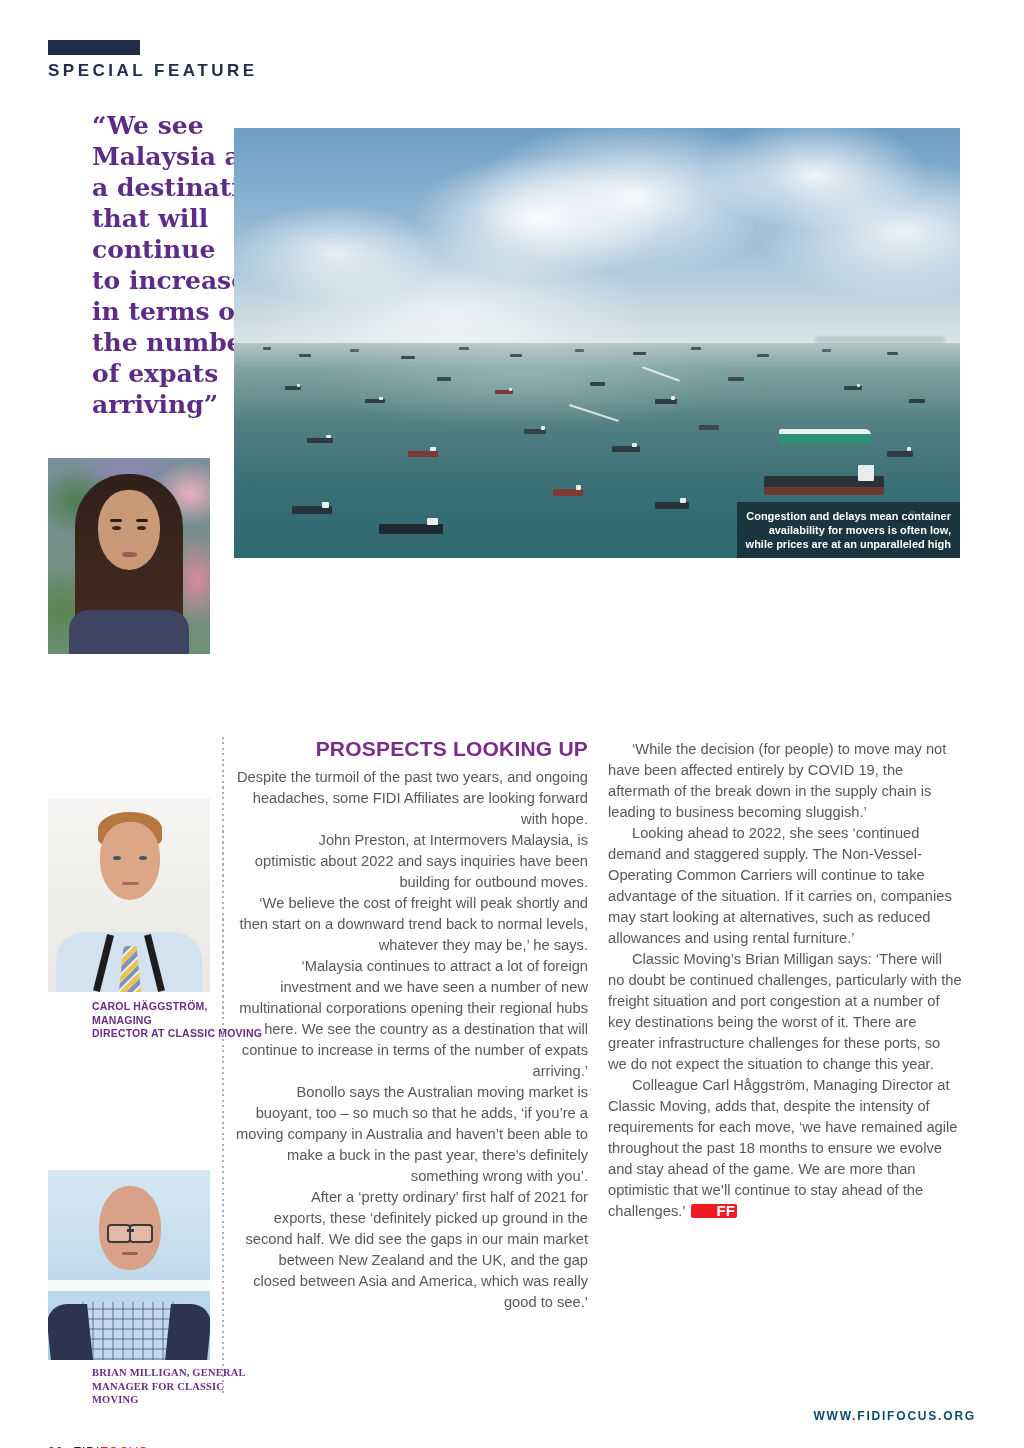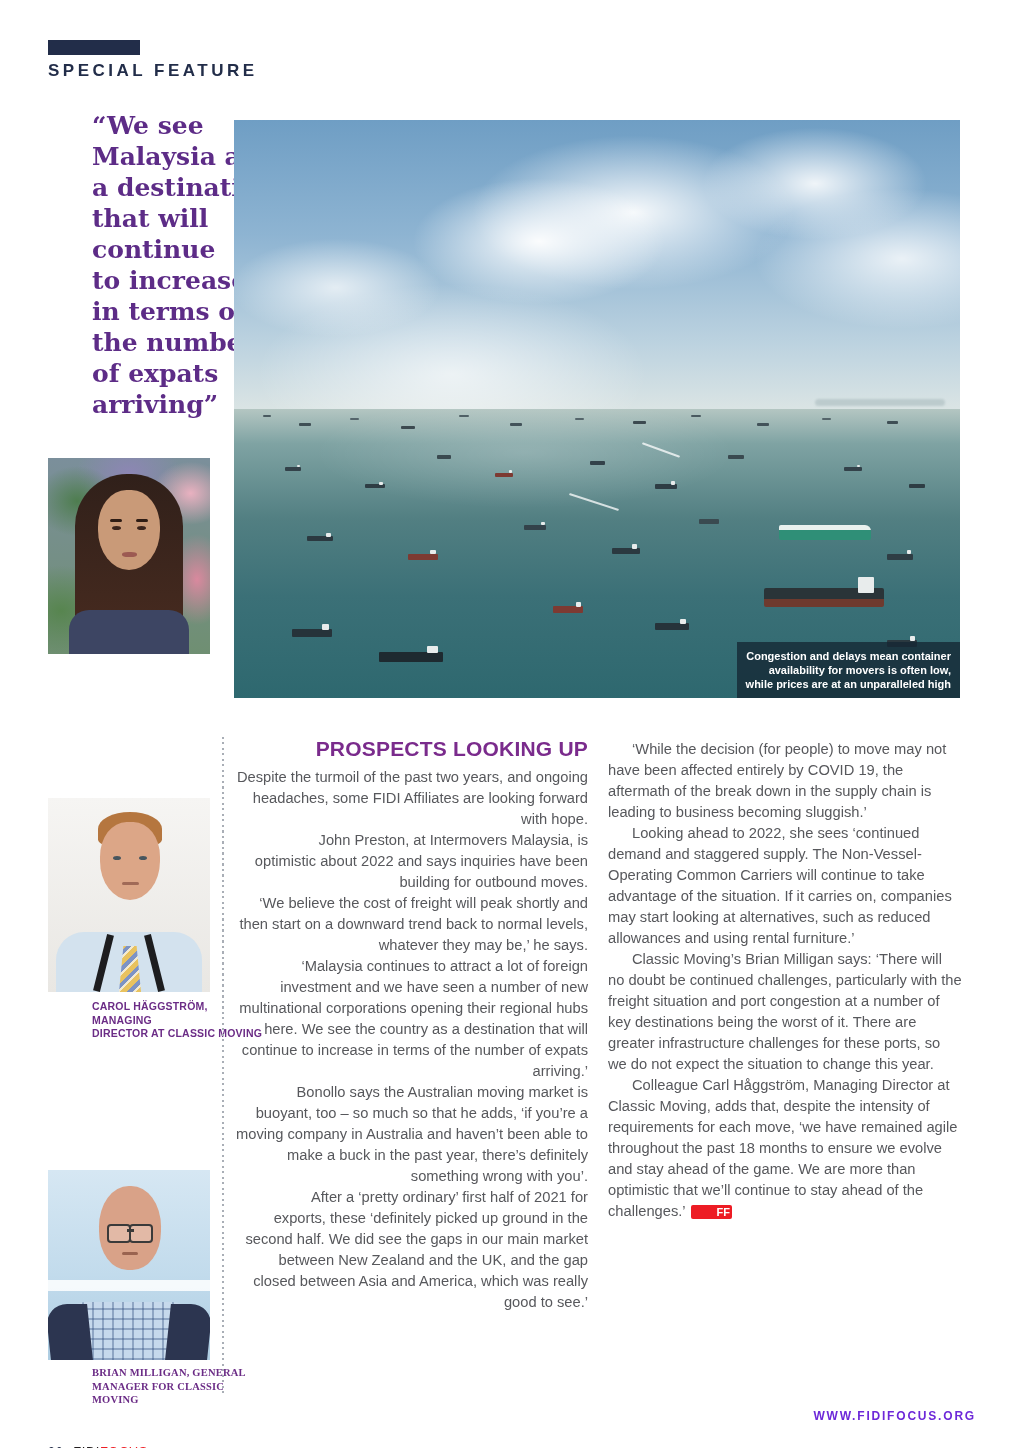--- a/index.html
+++ b/index.html
@@ -11,21 +11,21 @@
   .kicker-bar{position:absolute;left:48px;top:40px;width:92px;height:15px;background:#222d49;}
   .kicker{position:absolute;left:48px;top:61px;font-size:17px;font-weight:bold;
           letter-spacing:3.5px;color:#222d49;}
 
   
   .pullquote{position:absolute;left:48px;top:110px;width:185px;
              font-family:"DejaVu Serif","Liberation Serif",serif;font-weight:bold;
              font-size:25px;line-height:31px;color:#5d2c87;}
 
   
-  .hero{position:absolute;left:234px;top:120px;width:726px;height:578px;overflow:hidden;}
+  .hero{position:absolute;left:234px;top:128px;width:726px;height:430px;overflow:hidden;}
   .sky{position:absolute;left:0;top:0;width:100%;height:50%;
     background:
       radial-gradient(180px 90px at 42% 42%, rgba(255,255,255,.95), rgba(255,255,255,0) 70%),
       radial-gradient(230px 110px at 55% 32%, rgba(255,255,255,.92), rgba(255,255,255,0) 70%),
       radial-gradient(160px 80px at 80% 22%, rgba(255,255,255,.88), rgba(255,255,255,0) 70%),
       radial-gradient(210px 100px at 92% 48%, rgba(255,255,255,.8), rgba(255,255,255,0) 70%),
       radial-gradient(150px 70px at 14% 58%, rgba(255,255,255,.7), rgba(255,255,255,0) 70%),
       radial-gradient(260px 120px at 30% 88%, rgba(255,255,255,.65), rgba(255,255,255,0) 75%),
       linear-gradient(180deg,#6f9ec4 0%,#8eb4d2 40%,#bdd3e0 78%,#dae4e4 100%);}
   .sea{position:absolute;left:0;top:50%;width:100%;height:50%;
@@ -104,29 +104,29 @@
 
   
   .col-rule{position:absolute;left:222px;top:737px;height:658px;width:2px;
       background:repeating-linear-gradient(180deg,#a9aeb6 0 2px,rgba(0,0,0,0) 2px 5.5px);}
   .article-col{position:absolute;width:354px;color:#57585c;font-size:14.7px;line-height:21px;}
   .article-col .headline{margin:0 0 6px 0;font-size:21px;line-height:25px;color:#7a2b8c;
       font-weight:bold;letter-spacing:.2px;}
   .article-col p.para{margin:0;}
   .article-col p.indent{text-indent:24px;}
   .ffmark{display:inline-block;background:#ed1c24;color:#ffffff;font-weight:bold;
-      font-size:11px;line-height:12px;padding:1px 2px;border-radius:2px;margin-left:5px;
+      font-size:15px;line-height:12px;padding:1px 2px;border-radius:2px;margin-left:5px;
       vertical-align:baseline;}
 
   
   .footer-left{position:absolute;left:48px;top:1408px;font-weight:normal;font-size:13px;color:#222d49;margin-top:36px;}
   .footer-left .pgnum{margin-right:10px;font-size:12px;letter-spacing:1px;}
   .footer-left .fidi{color:#231f20;letter-spacing:.5px;}
   .footer-left .focus{color:#ed1c24;letter-spacing:.5px;}
-  .footer-right{position:absolute;right:48px;top:1409px;color:#6d28d9;font-weight:bold;
+  .footer-right{position:absolute;right:48px;top:1409px;color:#0c4a6e;font-weight:bold;
       font-size:12px;letter-spacing:1.8px;}
 </style>
 </head>
 <body>
 
 <div id="page">
 
   <div class="kicker-bar"></div>
   <div class="kicker">SPECIAL FEATURE</div>
 

